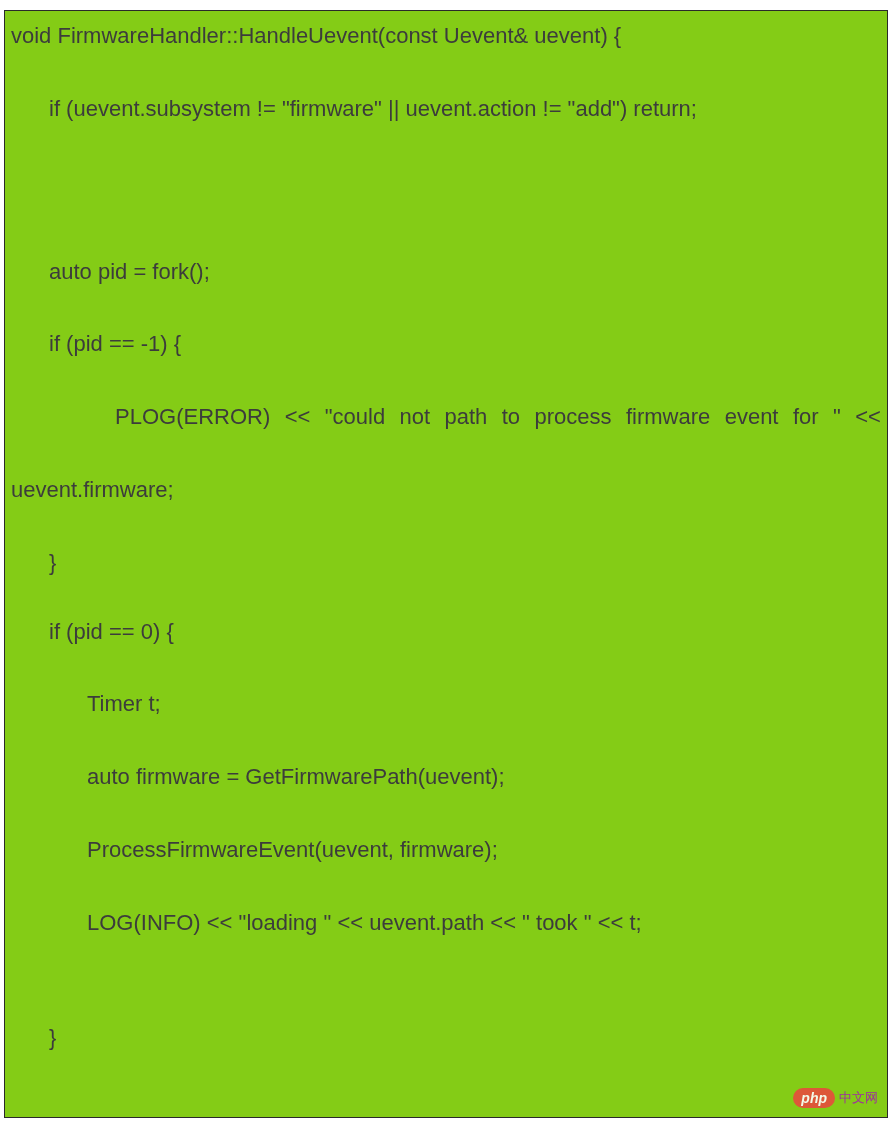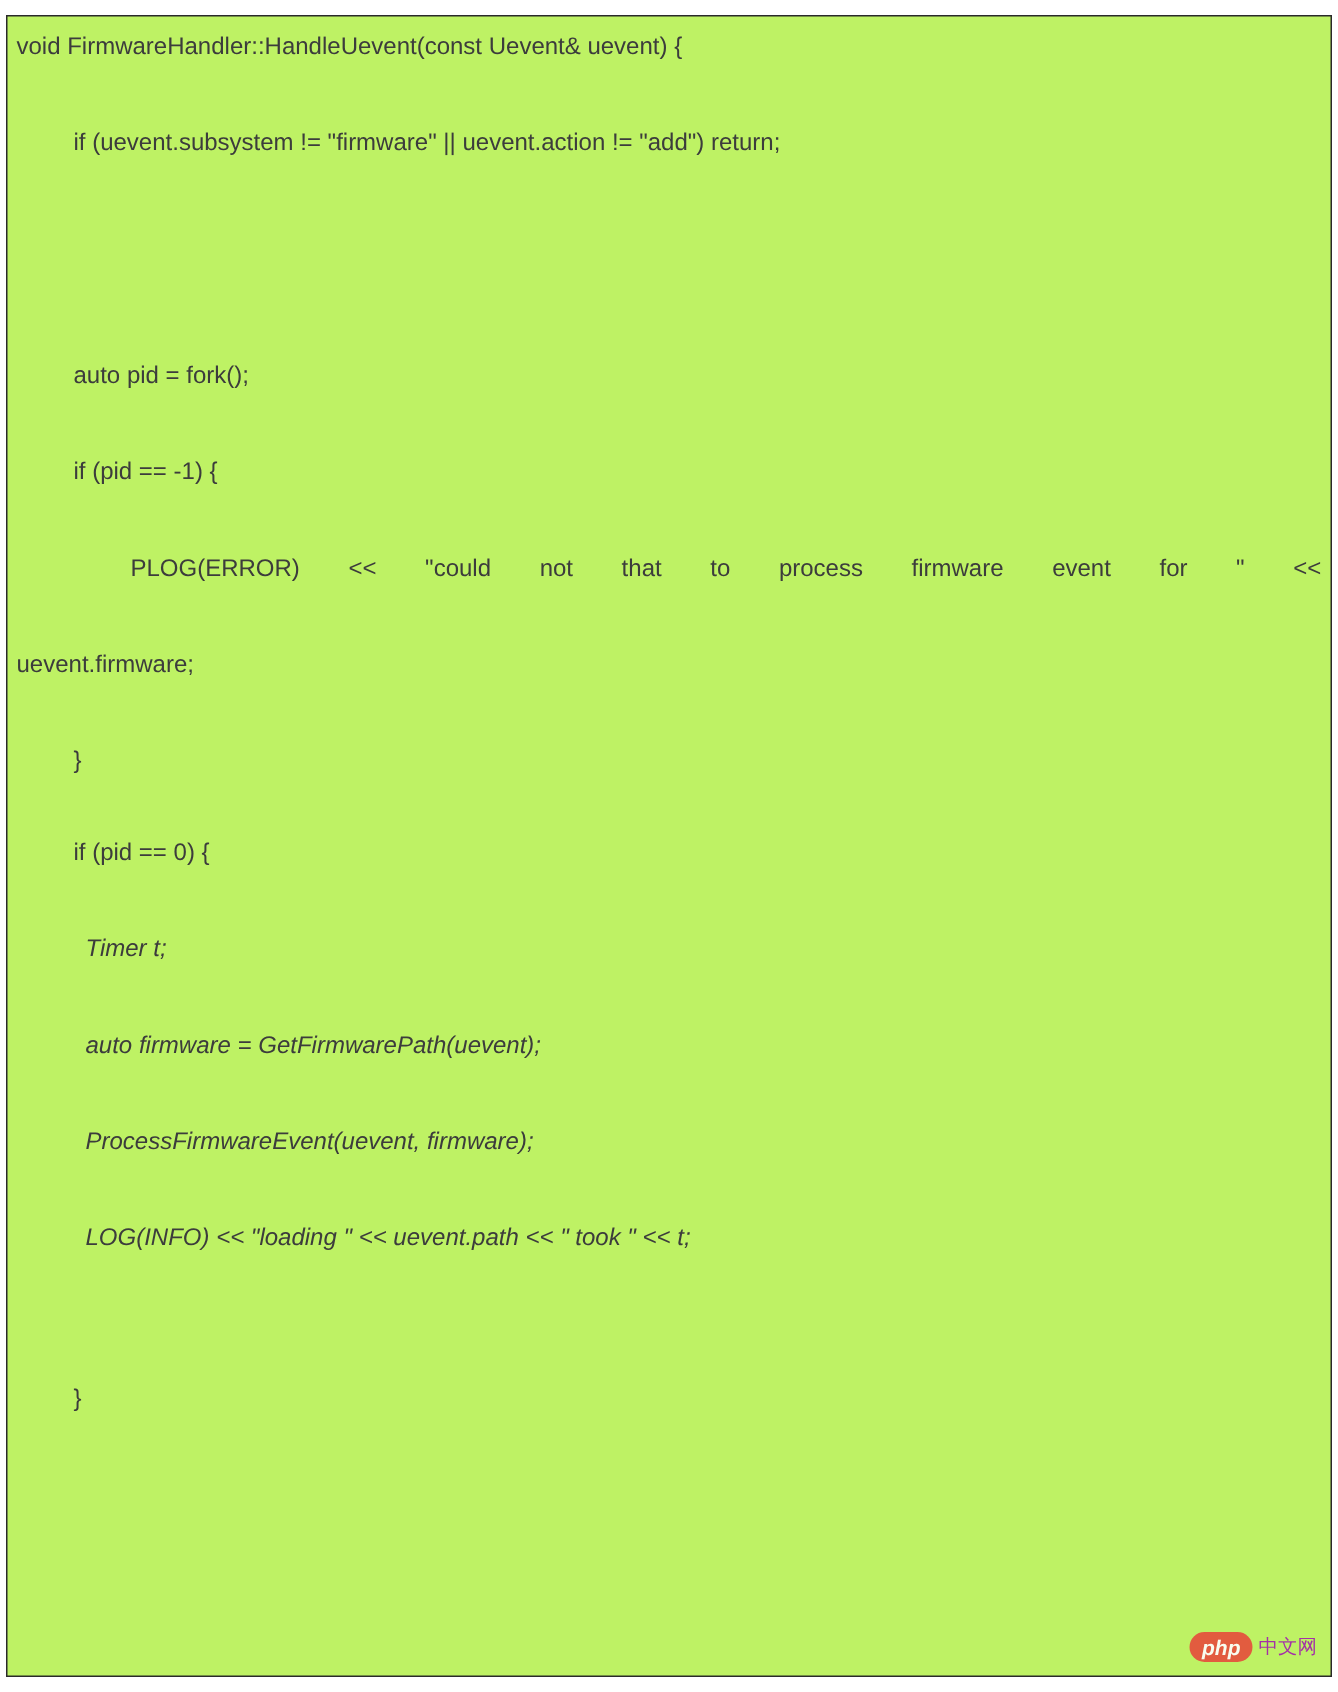--- a/index.html
+++ b/index.html
@@ -11,37 +11,37 @@
     font-family: "Century Gothic", "Futura", "Arial", sans-serif;
     position: relative;
     background: #fff;
   }
   .code-box {
     position: absolute;
     top: 10px;
     left: 4px;
     right: 4px;
     bottom: 10px;
-    background: #bef264;
+    background: #84cc16;
     border: 1px solid #2a2a2a;
     box-sizing: border-box;
     color: #3c3c3c;
-    font-size: 16px;
+    font-size: 22px;
     line-height: 1.4;
     overflow: hidden;
   }
   .ln { display: block; padding: 0 6px; }
   .ln.top { padding-top: 10px; }
   .spacer { height: 42px; }
   .spacer-big { height: 90px; }
   .spacer-sm { height: 38px; }
   .i1 { padding-left: 44px; }
-  .i2 { padding-left: 52px; font-style: italic; }
+  .i2 { padding-left: 82px; }
   .justify-line {
-    padding-left: 82px;
+    padding-left: 110px;
     padding-right: 6px;
     display: flex;
     justify-content: space-between;
   }
   .justify-line span { display: inline-block; }
   .watermark {
     position: absolute;
     right: 14px;
     bottom: 20px;
     display: flex;
@@ -82,21 +82,21 @@
   <div class="spacer"></div>
 
   <span class="ln i1">if (pid == -1) {</span>
   <div class="spacer"></div>
 
   <div class="justify-line">
     <span>PLOG(ERROR)</span>
     <span>&lt;&lt;</span>
     <span>"could</span>
     <span>not</span>
-    <span>that</span>
+    <span>path</span>
     <span>to</span>
     <span>process</span>
     <span>firmware</span>
     <span>event</span>
     <span>for</span>
     <span>"</span>
     <span>&lt;&lt;</span>
   </div>
   <div class="spacer"></div>
 

